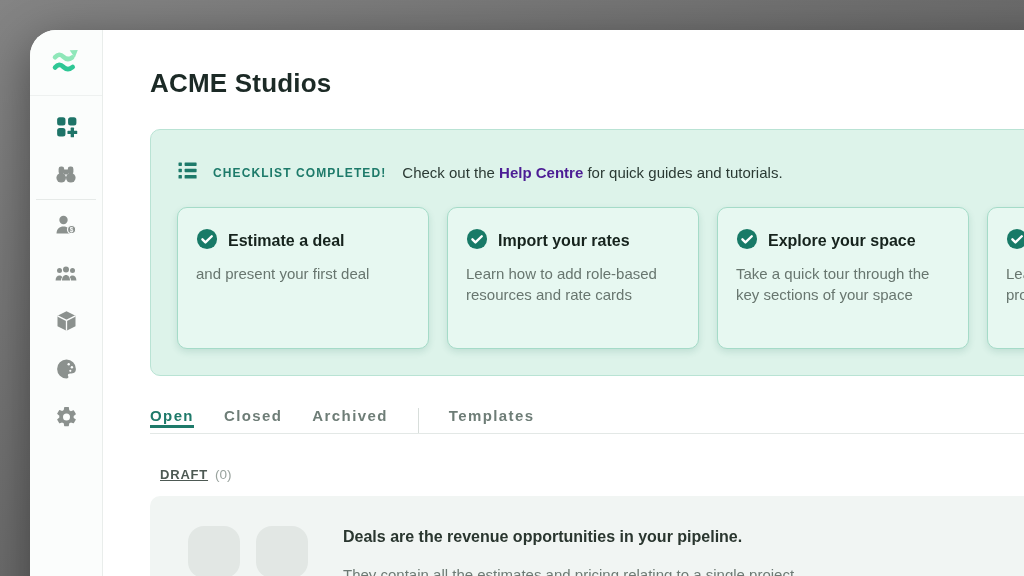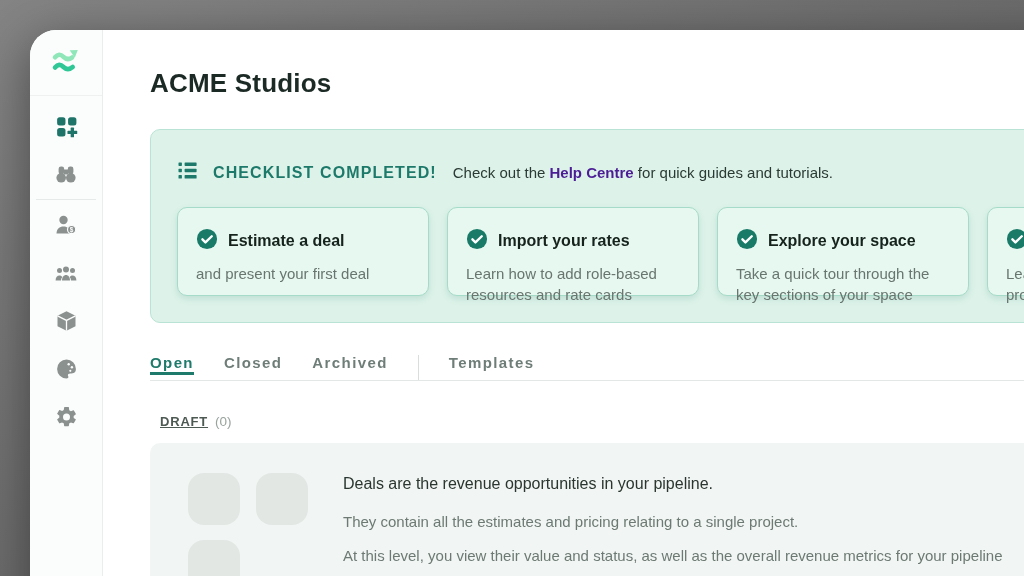--- a/index.html
+++ b/index.html
@@ -50,31 +50,31 @@
     margin-top:30px;
     width:1250px;
     background:#ddf3ea;
     border:1px solid #b9e3d4;
     border-radius:10px;
     padding:30px 26px 26px 26px;
   }
   .banner-head { display:flex; align-items:center; margin-bottom:22px; }
   .banner-head .list-ic { flex:none; margin-right:15px; }
   .banner-heading {
-    font-size:16px; font-weight:700; letter-spacing:1.1px;
+    font-size:12px; font-weight:700; letter-spacing:1.1px;
     color:#1d7a6a; margin-right:16px; white-space:nowrap;
   }
   .banner-msg { font-size:15px; color:#2b3a34; white-space:nowrap; }
   .banner-msg .link { color:#4c1d95; font-weight:700; cursor:pointer; }
   .cards { display:grid; grid-template-columns:repeat(4,252px); column-gap:18px; }
   .card {
     background:#e7f8f1;
     border:1px solid #a5dbc8;
     border-radius:10px;
-    height:89px;
+    height:142px;
     padding:20px 18px;
     box-shadow:0 3px 7px rgba(24,105,86,.14);
     cursor:pointer;
   }
   .card-head { display:flex; align-items:center; gap:10px; }
   .card-title { font-size:16px; font-weight:700; color:#16231d; white-space:nowrap; }
   .card-desc { margin-top:9px; font-size:15px; line-height:21px; color:#68766f; }
   
   .tabbar {
     margin-top:31px; width:1250px;
@@ -99,21 +99,21 @@
     background:#f1f5f3;
     border-radius:10px;
     padding:30px 0 0 38px;
     display:flex;
   }
   .ph-col { width:120px; flex:none; }
   .ph-row { display:flex; gap:16px; }
   .ph-row.r2 { margin-top:15px; align-items:flex-start; }
   .ph-sq { width:52px; height:52px; border-radius:16px; background:#e2e7e4; }
   .panel-text { margin-left:35px; padding-top:2px; }
-  .panel-title { font-size:16px; font-weight:400; color:#2a362f; }
+  .panel-title { font-size:16px; font-weight:700; color:#2a362f; }
   .panel-line { font-size:15px; color:#6d7a74; margin-top:17px; white-space:nowrap; }
   .panel-line.first { margin-top:20px; }
 </style>
 </head>
 <body>
 
 <div class="window">
 
   <div class="sidebar">
     <div class="logo-wrap">

